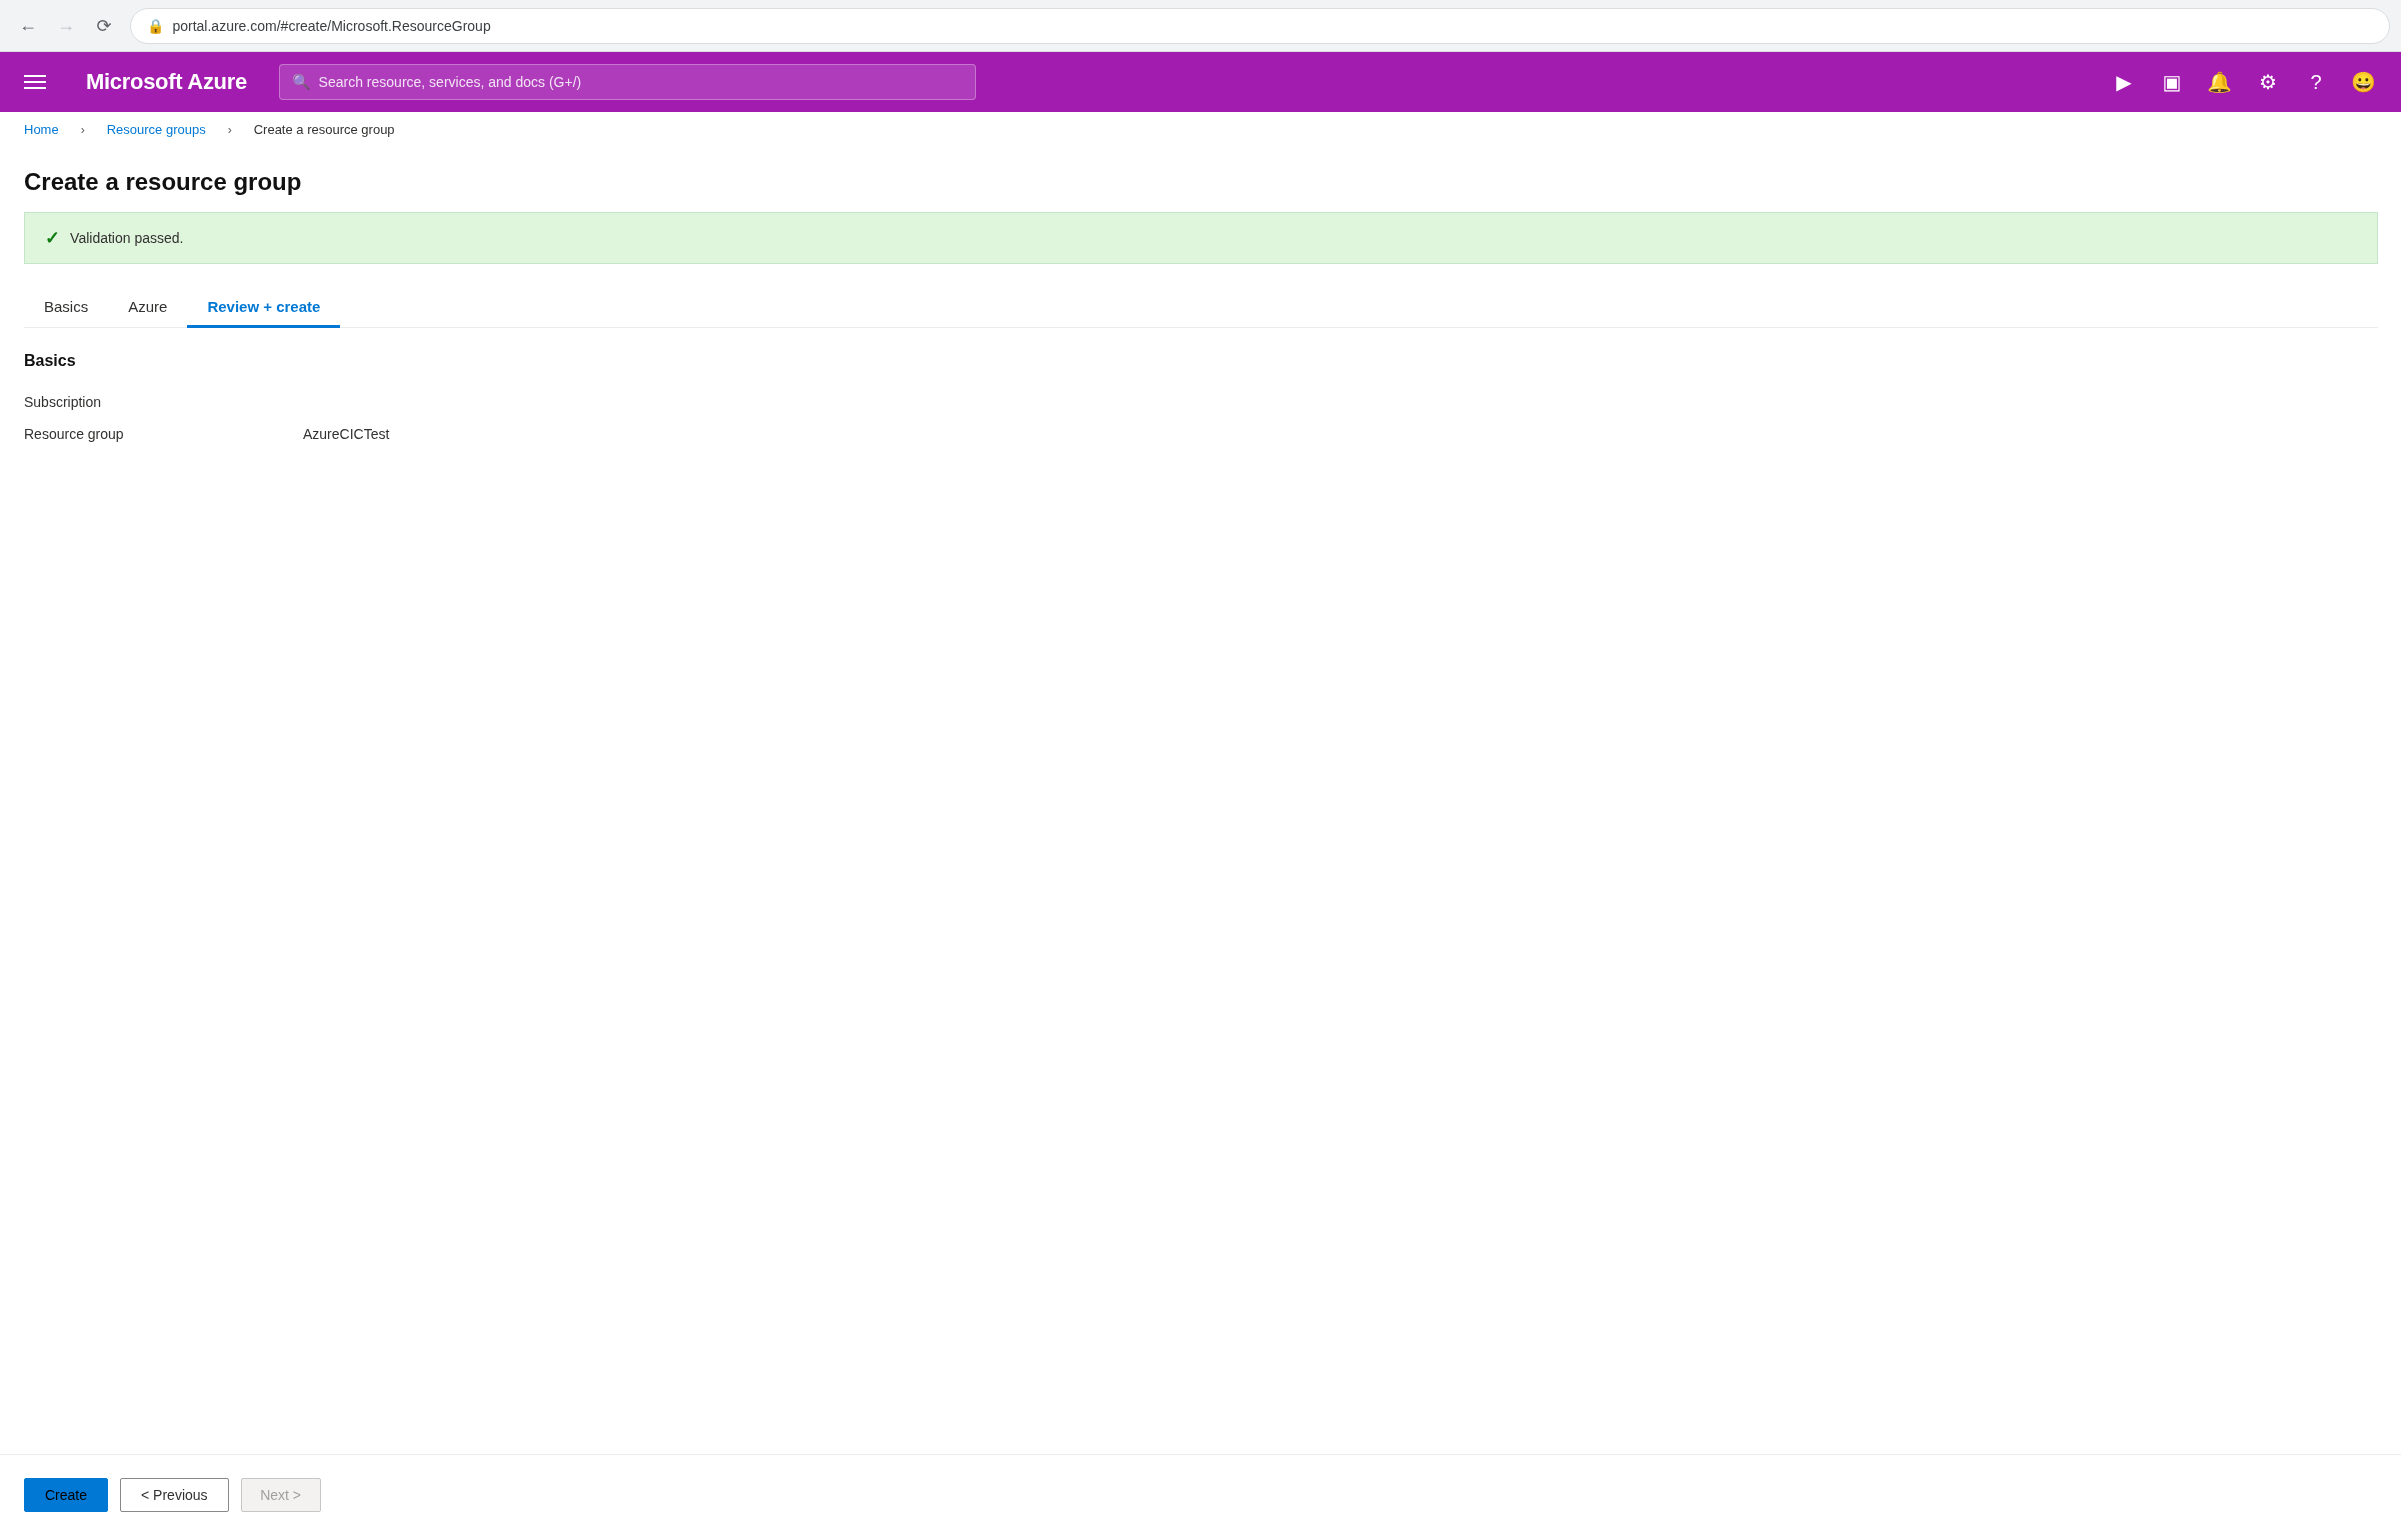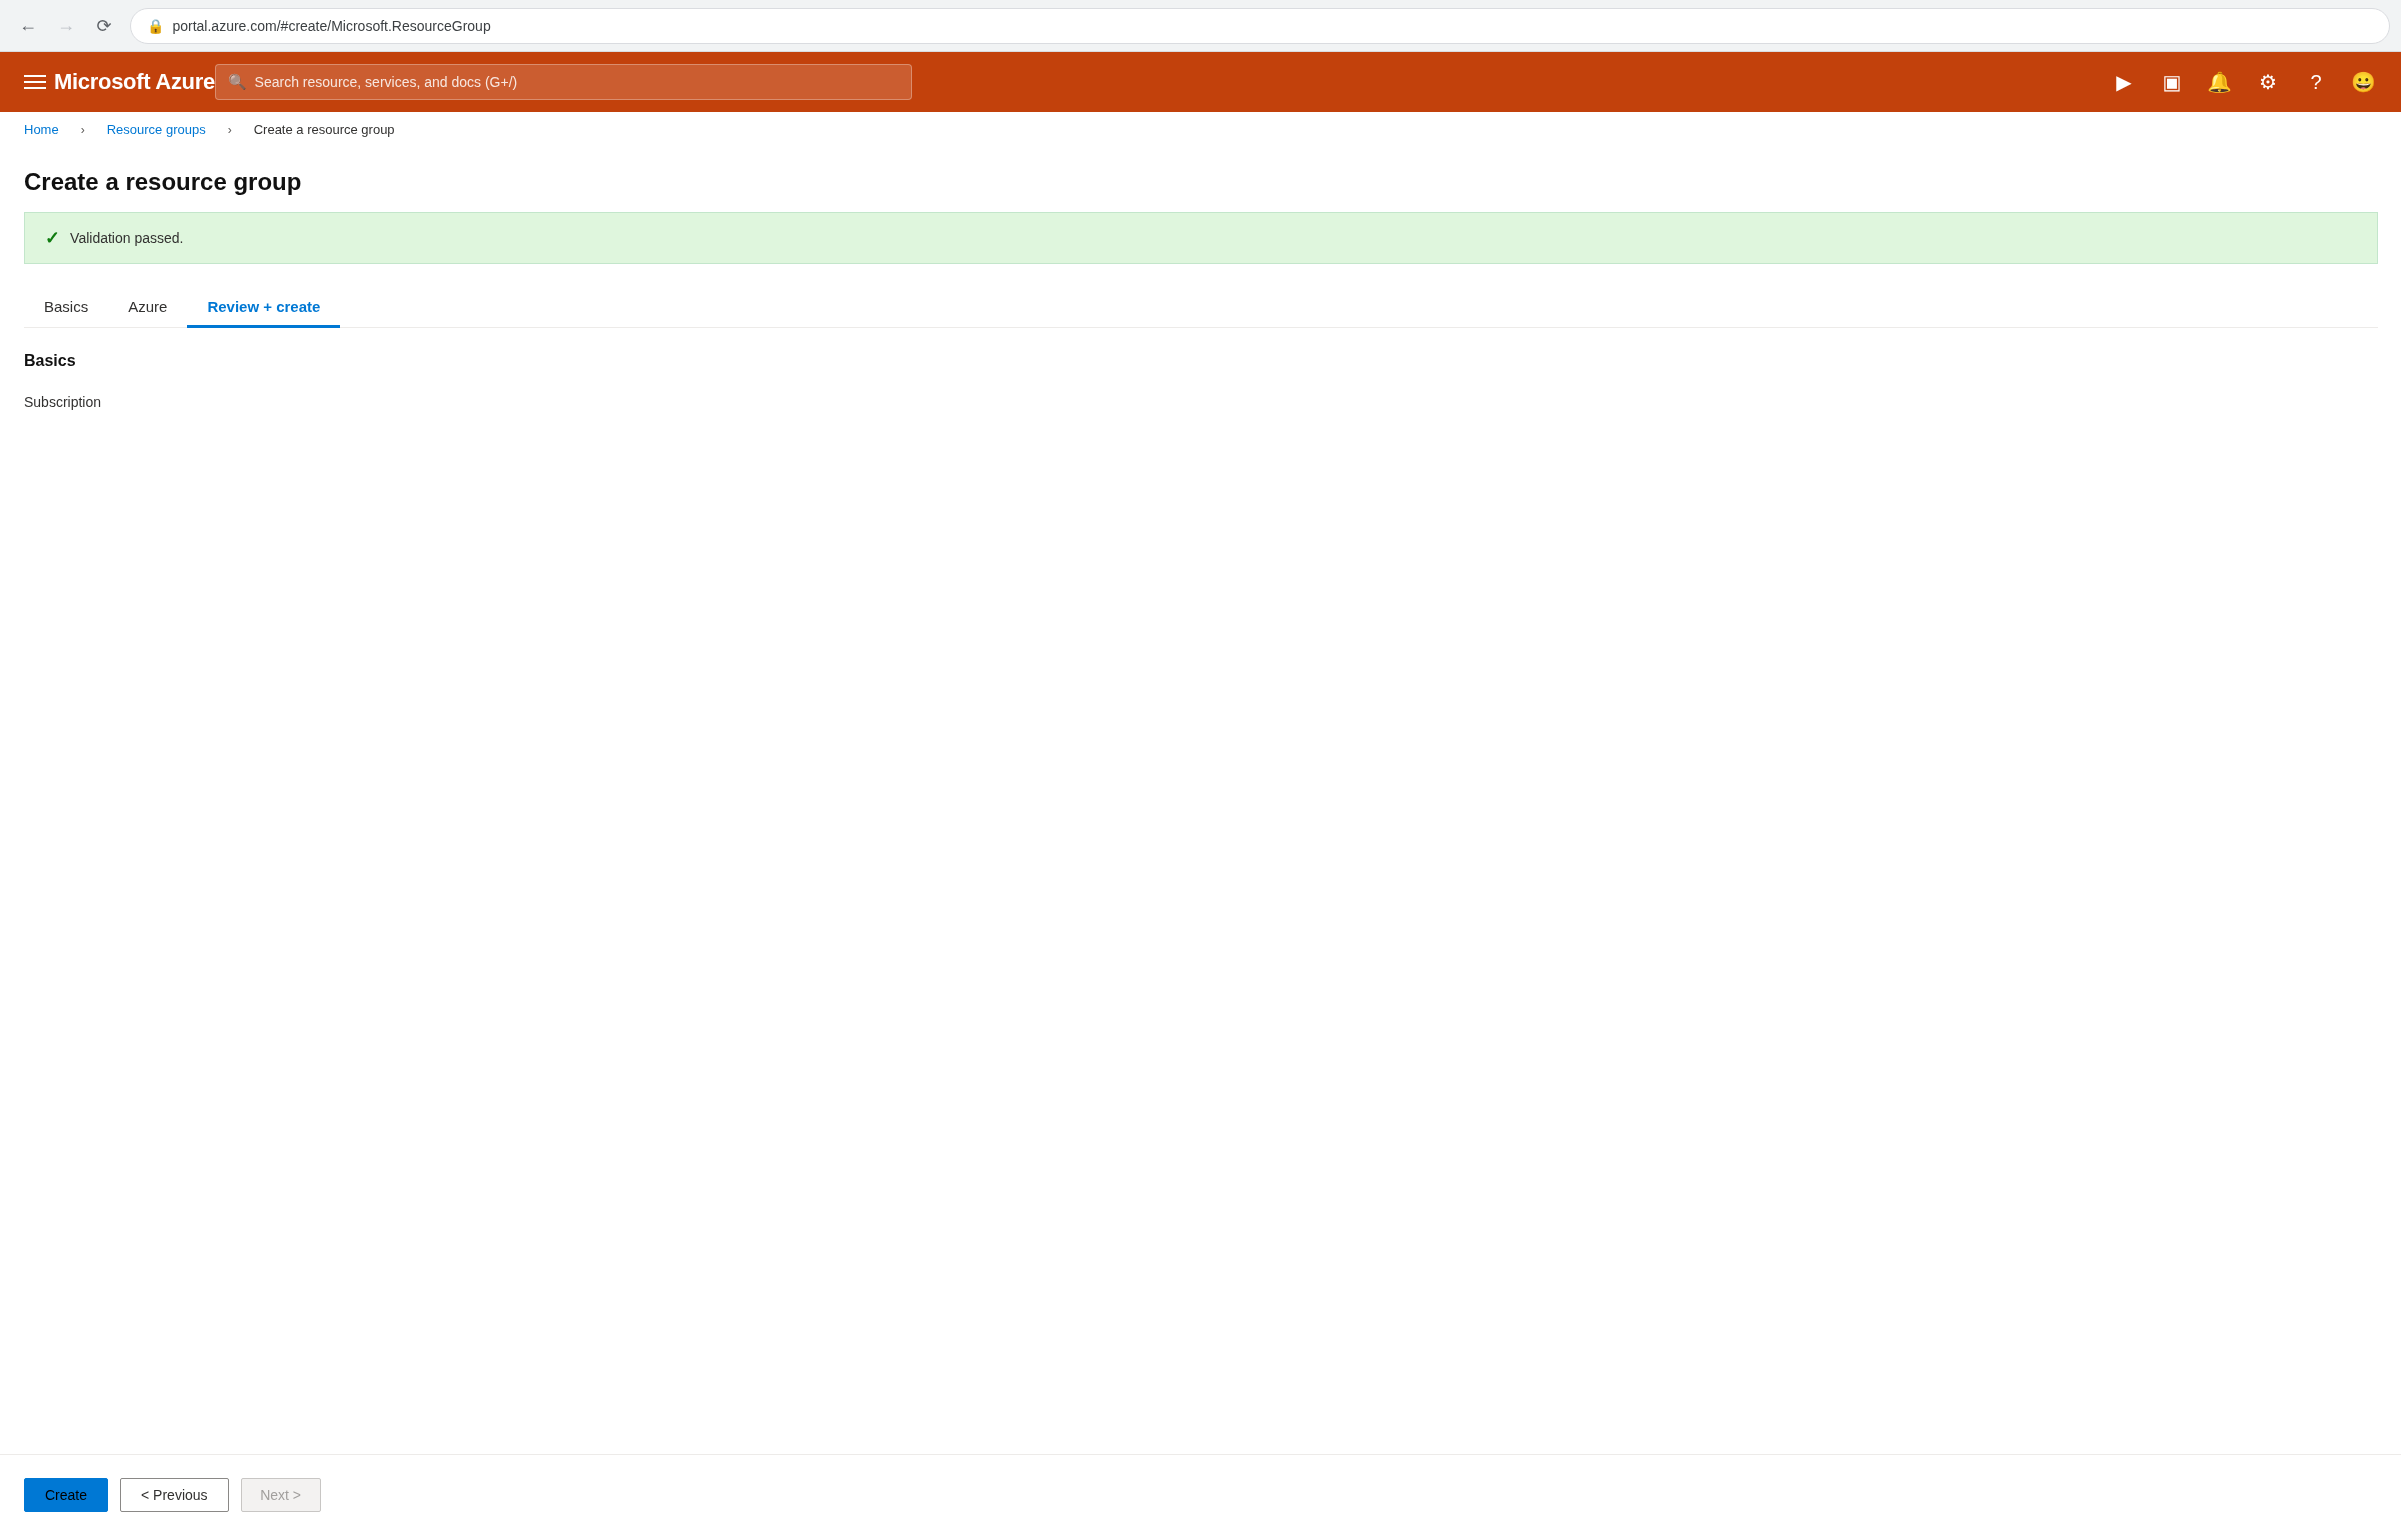--- a/index.html
+++ b/index.html
@@ -68,26 +68,26 @@
       color: #3c4043;
     }
 
     .lock-icon {
       color: #5f6368;
       font-size: 14px;
     }
 
     
     .azure-topbar {
-      background: #c2410c;
+      background: #a21caf;
       height: 60px;
       display: flex;
       align-items: center;
       padding: 0 16px;
-      gap: 0;
+      gap: 32px;
     }
 
     .hamburger-btn {
       color: #fff;
       background: transparent;
       border: none;
       cursor: pointer;
       font-size: 20px;
       padding: 8px;
       display: flex;
@@ -383,20 +383,24 @@
   </div>
 
   <div class="section">
     <div class="section-title">Basics</div>
 
     <div class="field-row">
       <div class="field-label">Subscription</div>
       <div class="field-value"></div>
     </div>
 
+    <div class="field-row">
+      <div class="field-label">Resource group</div>
+      <div class="field-value">AzureCICTest</div>
+    </div>
 
   </div>
 </div>
 
 <div class="page-footer">
   <button class="btn-create">Create</button>
   <button class="btn-previous">&lt; Previous</button>
   <button class="btn-next">Next &gt;</button>
 </div>
 

